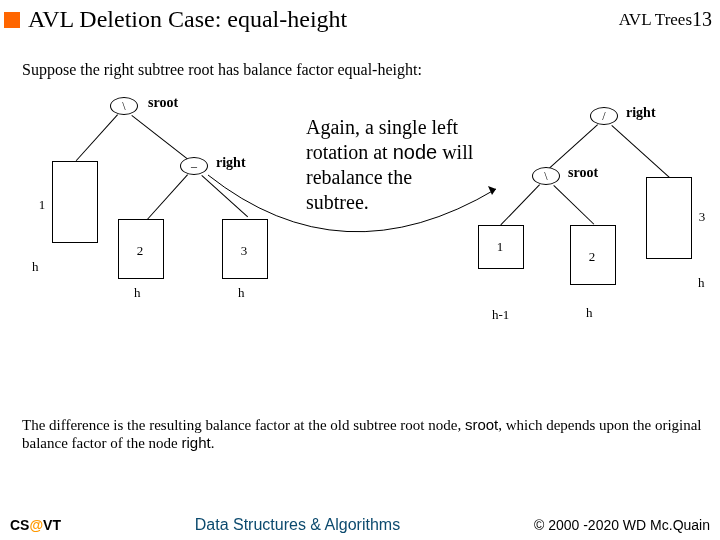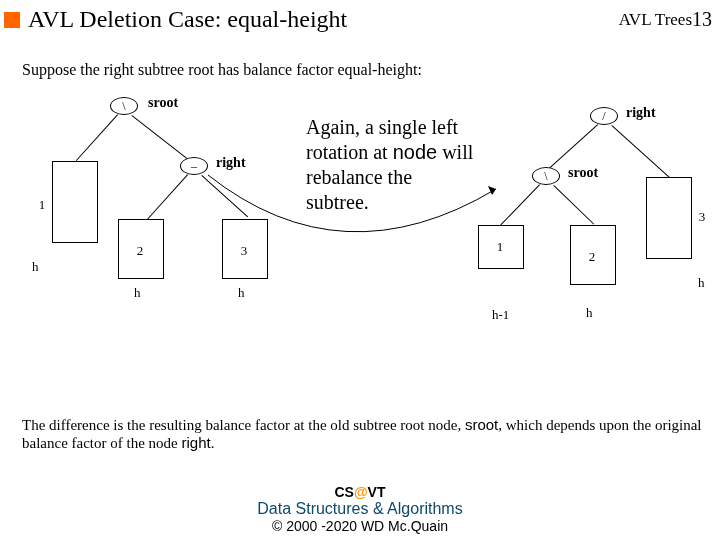--- a/index.html
+++ b/index.html
@@ -25,21 +25,21 @@
   .hlab  { position: absolute; font-size: 13px; }
 
   .line { position: absolute; background: #000; transform-origin: top left; height: 1px; }
 
   .curve { position: absolute; }
 
   .explain { position: absolute; font-size: 20px; line-height: 1.25; }
 
   .conclusion { position: absolute; font-size: 15px; left: 22px; right: 6px; line-height: 1.2; }
 
-  .footer { position: absolute; bottom: 6px; left: 0; right: 0; display: flex; align-items: center; padding: 0 10px; font-family: Arial, sans-serif; flex-direction: column; }
+  .footer { position: absolute; bottom: 6px; left: 0; right: 0; display: flex; align-items: center; padding: 0 10px; font-family: Arial, sans-serif; }
   .cs { font-size: 14px; font-weight: bold; }
   .at { color: #ff9900; font-weight: bold; }
   .ftitle { font-size: 16px; color: #0c4a6e; flex: 1; text-align: center; }
   .copy { font-size: 14px; }
 </style>
 </head>
 <body>
 
 <div class="slide">
   <div class="header">

